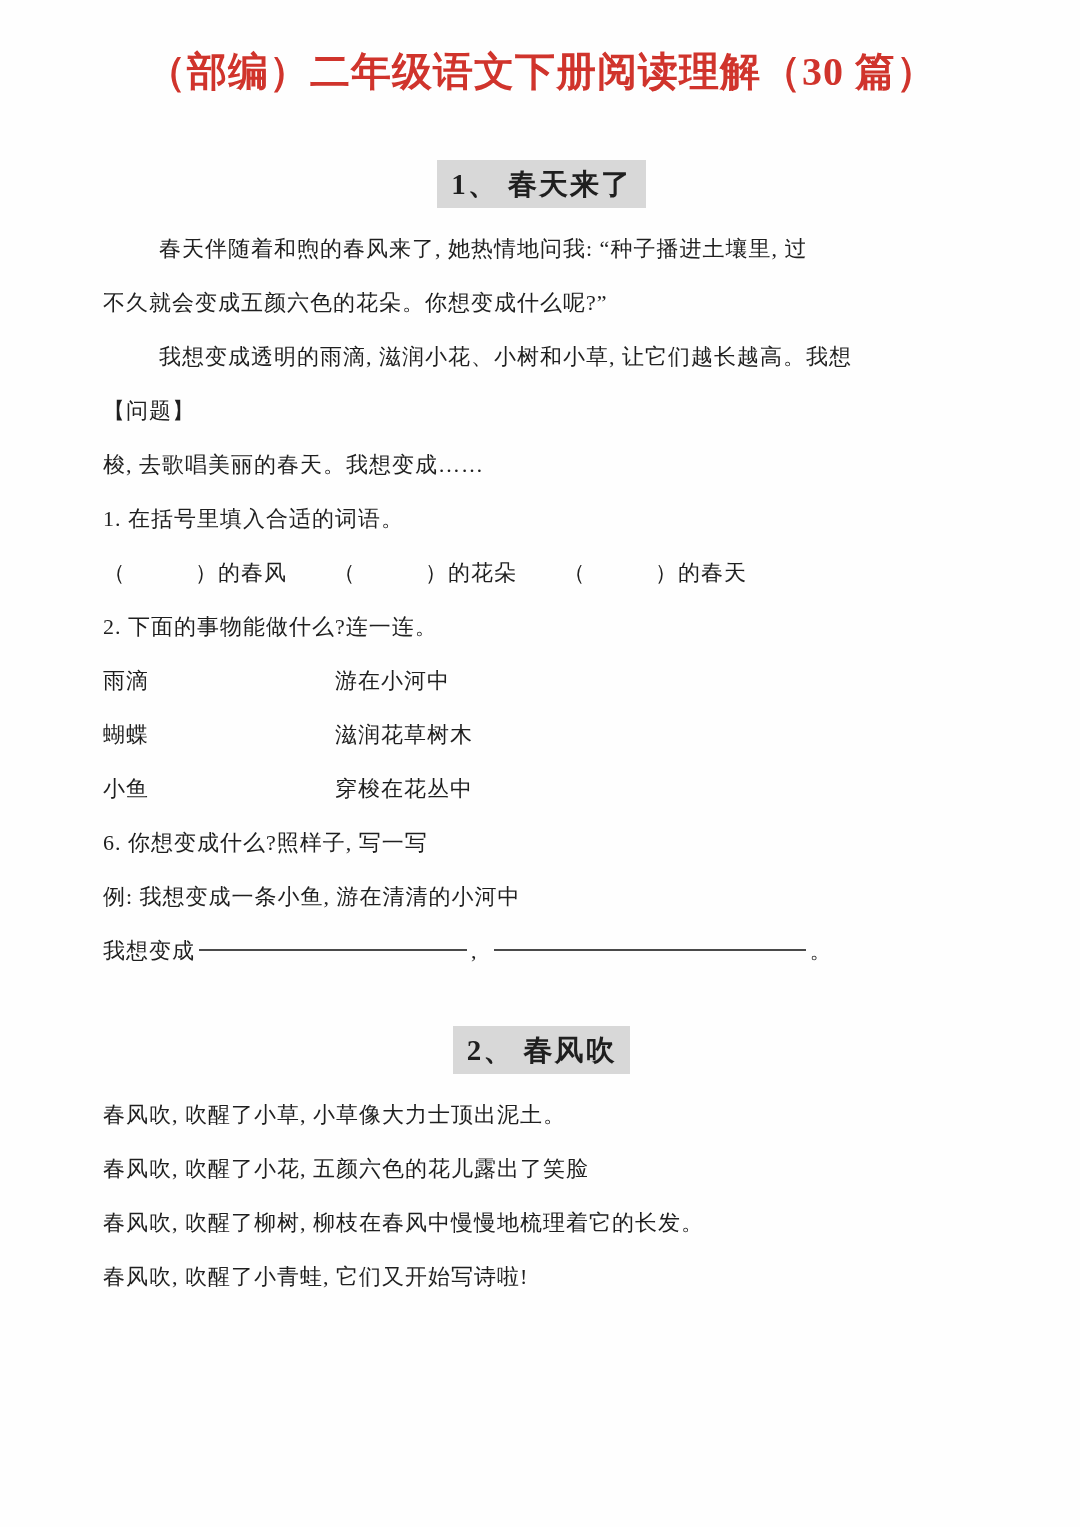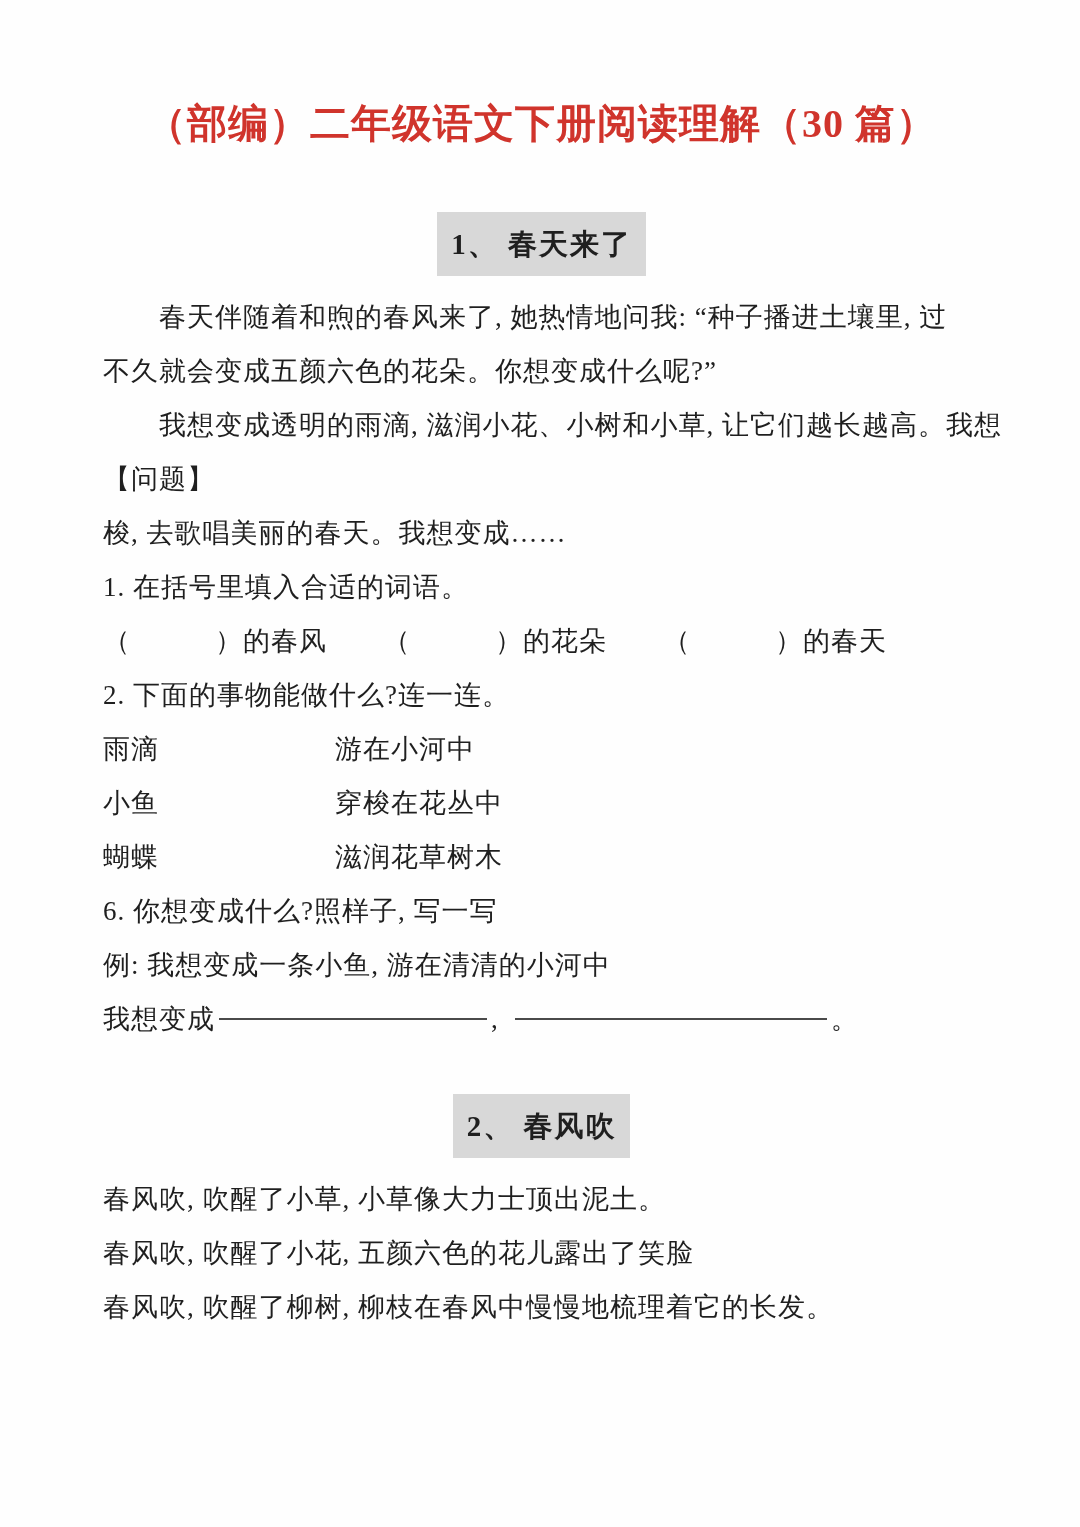--- a/index.html
+++ b/index.html
@@ -11,46 +11,46 @@
     color: #1f1f1f;
     overflow: hidden;
   }
   .page {
     width: 1080px;
     height: 1527px;
     background: #fefefe;
     padding: 0 100px 0 103px;
   }
   .doc-title {
-    padding-top: 100px;
+    padding-top: 48px;
     text-align: center;
     font-size: 40px;
     line-height: 48px;
     font-weight: bold;
     color: #d0342c;
     letter-spacing: 1px;
     white-space: nowrap;
   }
   .section-heading {
     text-align: center;
   }
   .section-heading.first { margin-top: 64px; }
   .section-heading.second { margin-top: 48px; text-align: center; }
   .heading-highlight {
     display: inline-block;
     background: #d8d8d8;
     font-size: 29px;
     line-height: 40px;
     font-weight: bold;
-    padding: 12px 14px;
+    padding: 4px 14px;
     letter-spacing: 2px;
   }
   .content { margin-top: 14px; }
   .line {
-    font-size: 27px;
+    font-size: 22px;
     line-height: 54px;
     letter-spacing: 1px;
     white-space: nowrap;
   }
   .indent { padding-left: 56px; }
   .match-row .left-col {
     display: inline-block;
     width: 232px;
   }
   .answer-rule {
@@ -85,38 +85,39 @@
     <div class="line">1. 在括号里填入合适的词语。</div>
 
     <div class="line">（　　　）的春风　　（　　　）的花朵　　（　　　）的春天</div>
 
     <div class="line">2. 下面的事物能做什么?连一连。</div>
 
     <div class="line match-row">
       <span class="left-col">雨滴</span><span>游在小河中</span>
     </div>
     <div class="line match-row">
-      <span class="left-col">小鱼</span><span>穿梭在花丛中</span>
+      <span class="left-col">蝴蝶</span><span>滋润花草树木</span>
     </div>
     <div class="line match-row">
-      <span class="left-col">蝴蝶</span><span>滋润花草树木</span>
+      <span class="left-col">小鱼</span><span>穿梭在花丛中</span>
     </div>
 
     <div class="line">6. 你想变成什么?照样子, 写一写</div>
 
     <div class="line">例: 我想变成一条小鱼, 游在清清的小河中</div>
 
     <div class="line">
       <span>我想变成</span><span class="answer-rule rule-1"></span><span>,</span><span class="answer-rule rule-2"></span><span>。</span>
     </div>
   </div>
 
   <div class="section-heading second">
     <span class="heading-highlight">2、 春风吹</span>
   </div>
 
   <div class="content">
     <div class="line">春风吹, 吹醒了小草, 小草像大力士顶出泥土。</div>
     <div class="line">春风吹, 吹醒了小花, 五颜六色的花儿露出了笑脸</div>
     <div class="line">春风吹, 吹醒了柳树, 柳枝在春风中慢慢地梳理着它的长发。</div>
+    <div class="line">春风吹, 吹醒了小青蛙, 它们又开始写诗啦!</div>
   </div>
 
 </div>
 
 </body></html>

